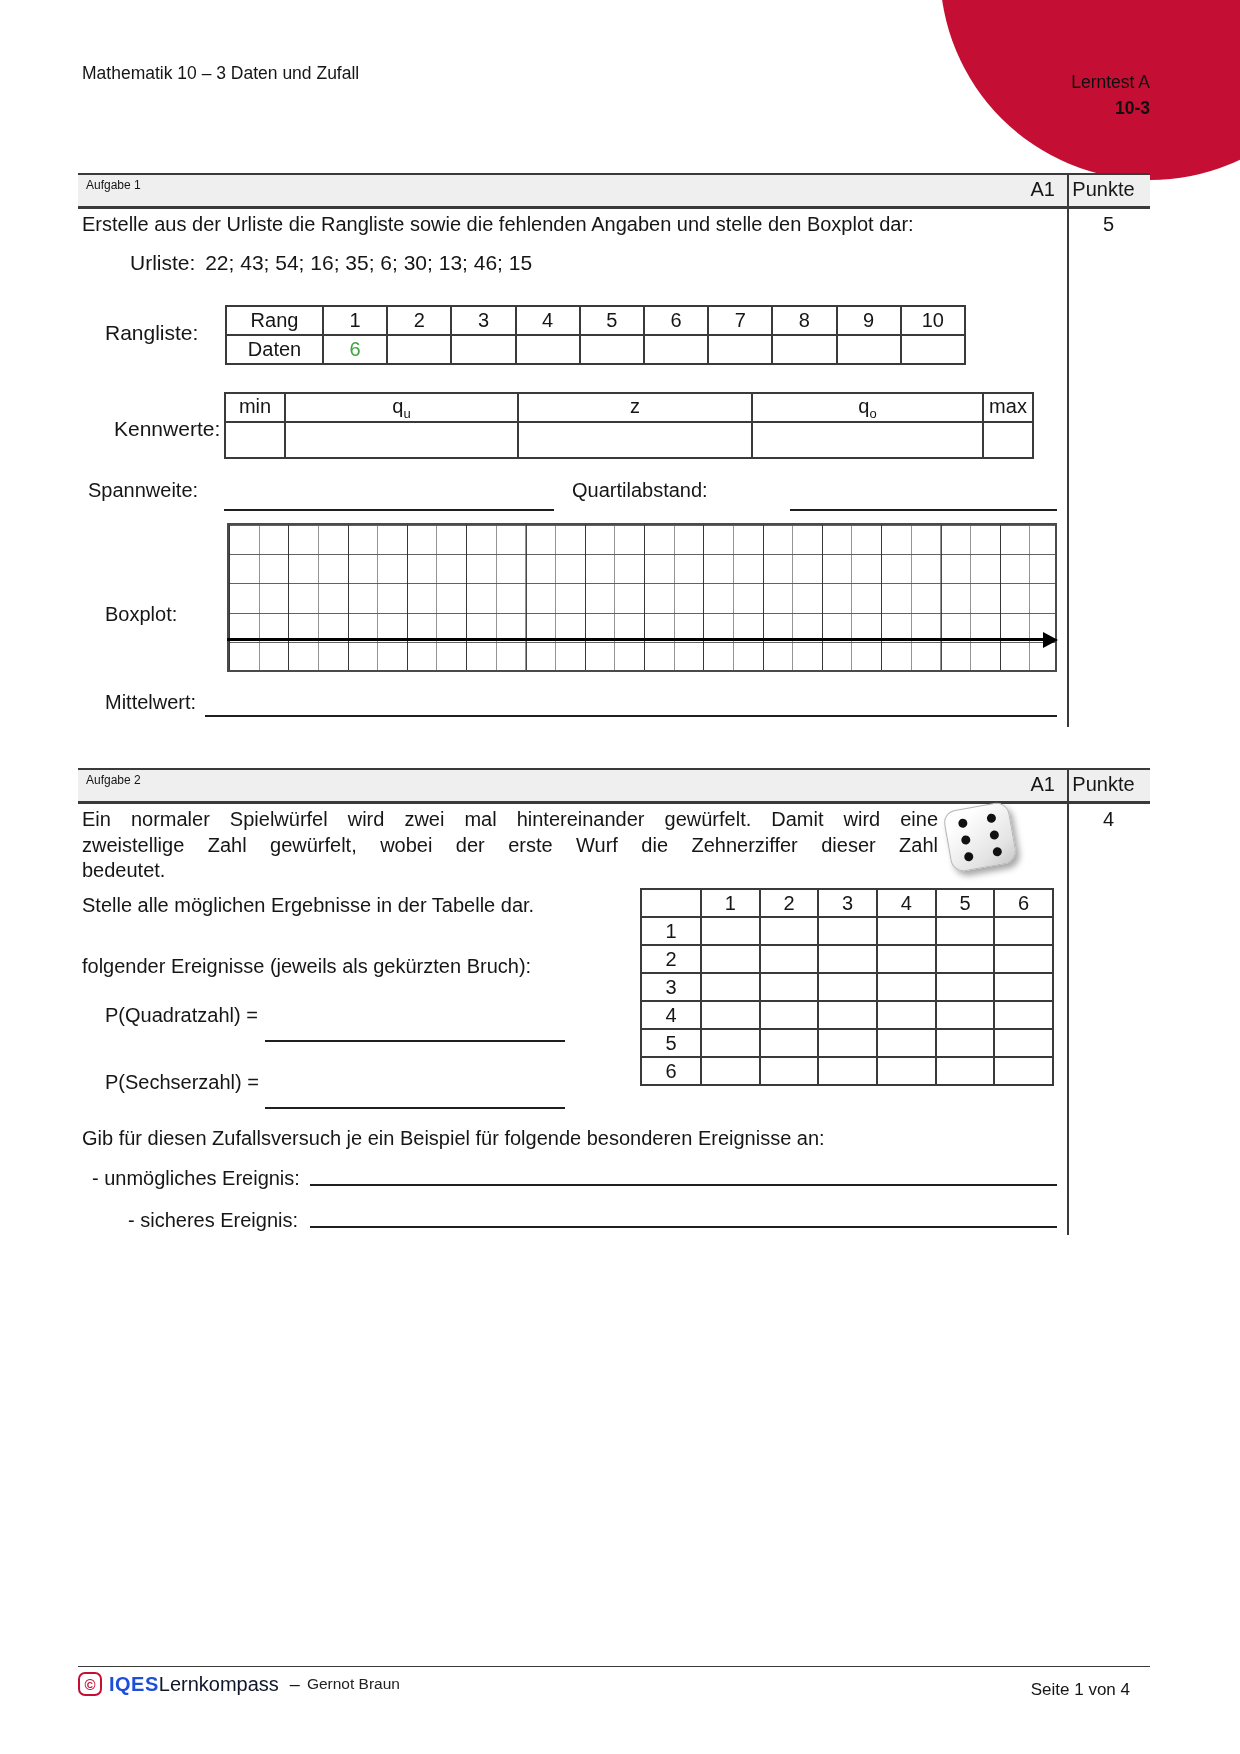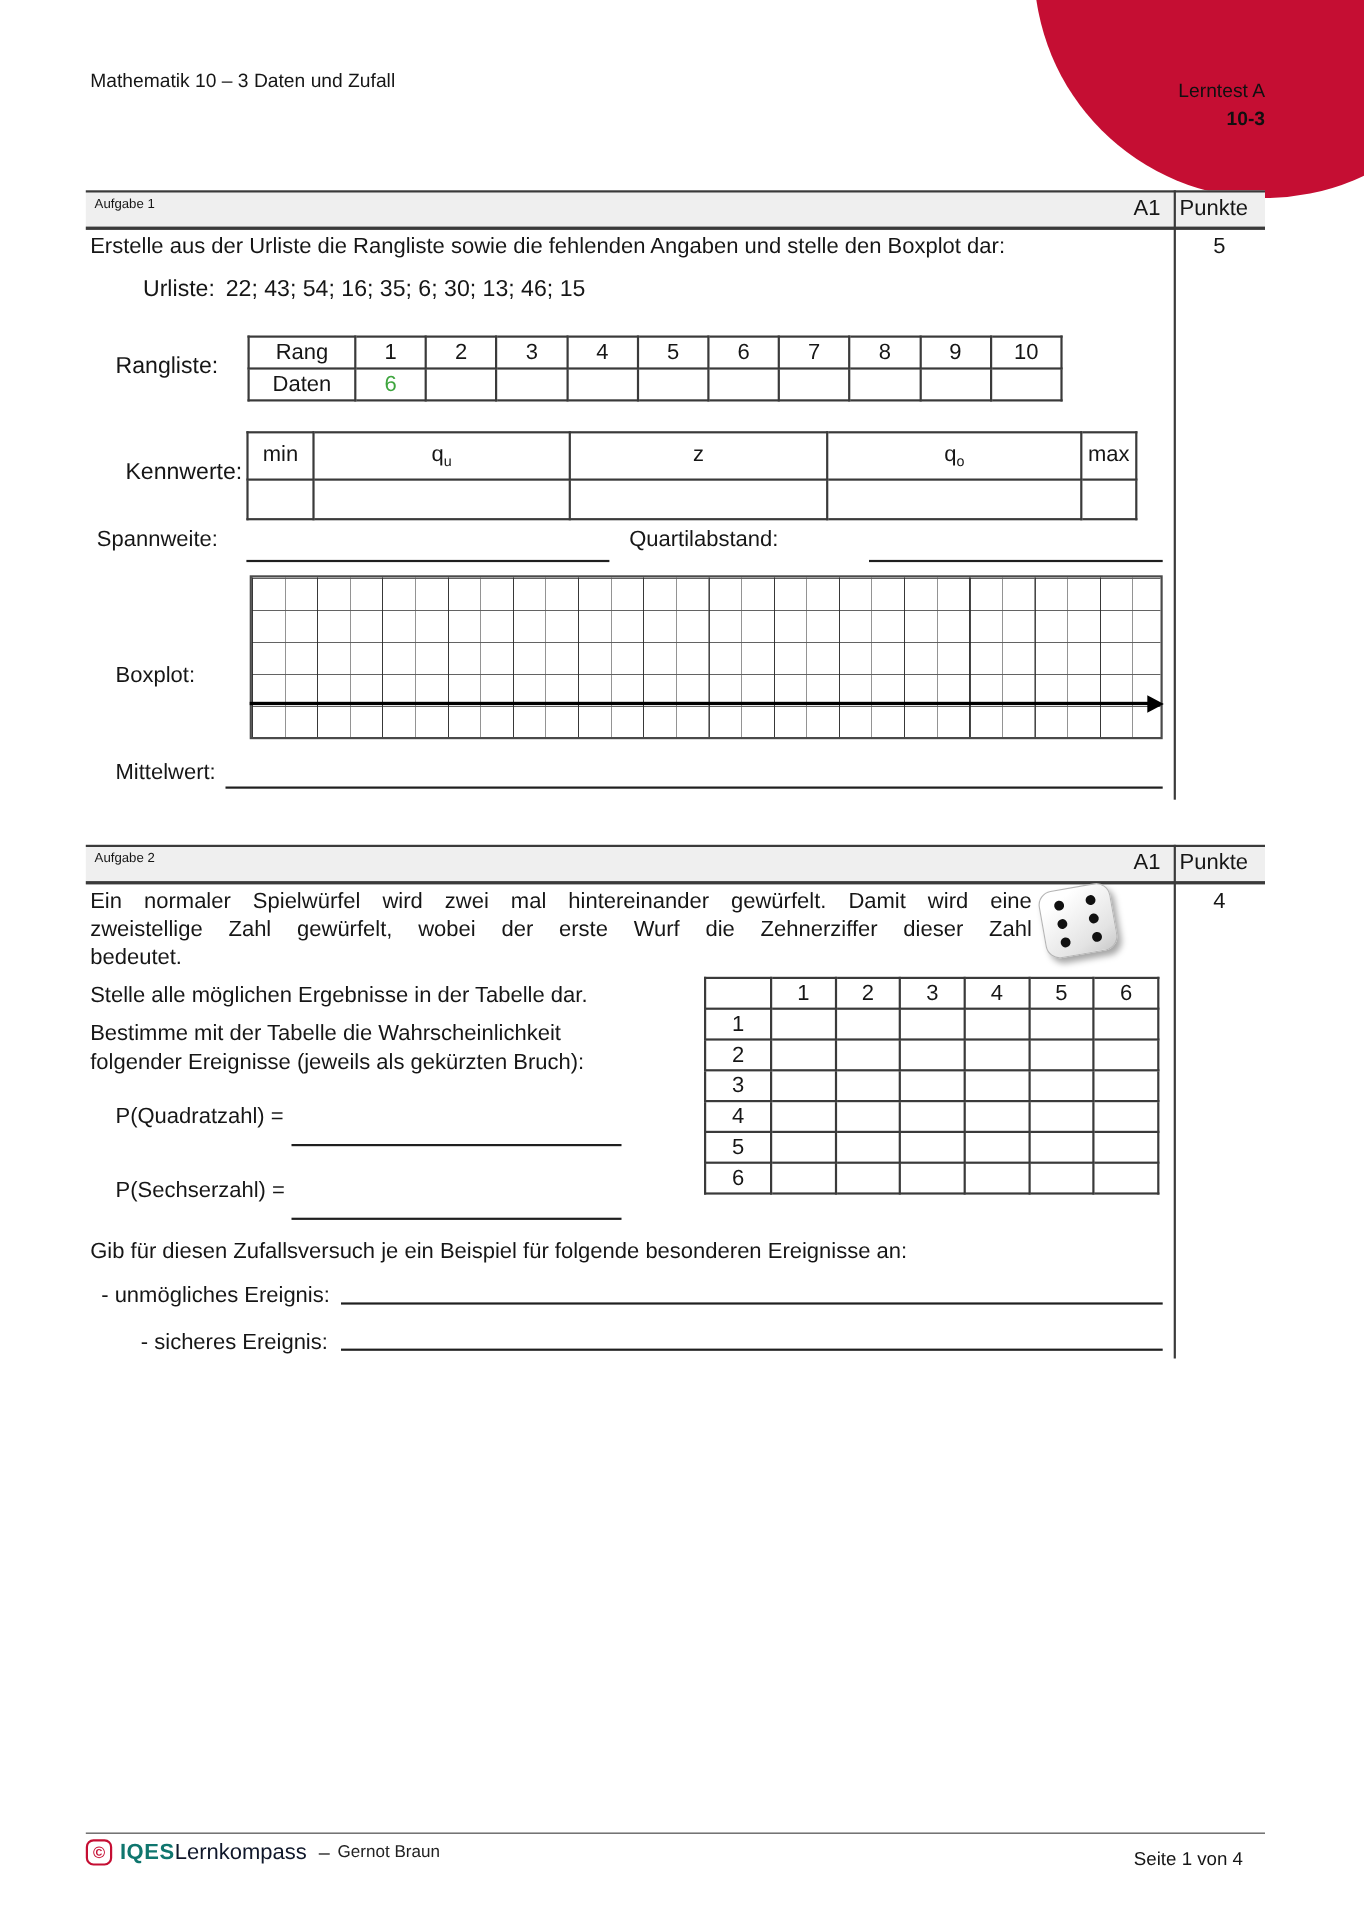--- a/index.html
+++ b/index.html
@@ -64,21 +64,21 @@
 
   
   .just { text-align:justify; text-align-last:justify; }
 
   
   .footer-rule { left:78px; top:1666px; width:1072px; height:1px; background:#3a3a3a; }
   .footer-brand { left:78px; top:1672px; display:flex; align-items:center; gap:7px; }
   .c-box { display:inline-flex; align-items:center; justify-content:center;
            width:24px; height:24px; border:2px solid #c50e33; border-radius:7px;
            color:#c50e33; font-size:15px; font-weight:bold; }
-  .brand-iqes { color:#0f766e; font-size:20px; font-weight:600; letter-spacing:0.5px; }
+  .brand-iqes { color:#1d4ed8; font-size:20px; font-weight:600; letter-spacing:0.5px; }
   .brand-rest { color:#0f172a; font-size:20px; }
   .brand-dash { color:#161616; font-size:18px; margin-left:4px; }
   .brand-author { color:#222; font-size:15.5px; }
   .footer-page { left:930px; top:1680px; width:200px; text-align:right; font-size:17px; }
 </style>
 </head>
 <body>
 
 <div class="page">
 
@@ -151,21 +151,21 @@
   <div class="abs" style="left:95px; top:417px; font-size:21px;margin-left:19px;">Kennwerte:</div>
   <table class="sheet abs" style="left:224px; top:392px; width:808px;">
     <colgroup>
         <col style="width:60px;">
         <col style="width:233px;">
         <col style="width:234px;">
         <col style="width:231px;">
         <col style="width:50px;">
       </colgroup>
     <tbody>
-        <tr style="height:43px;">
+        <tr style="height:29px;">
       <td><span>min</span><sub></sub></td>
       <td><span>q</span><sub>u</sub></td>
       <td><span>z</span><sub></sub></td>
       <td><span>q</span><sub>o</sub></td>
       <td><span>max</span><sub></sub></td>
     </tr>
     <tr style="height:36px;">
       <td></td>
       <td></td>
       <td></td>
@@ -205,21 +205,20 @@
   <div class="abs dice">
     <span class="pip p1"></span>
       <span class="pip p2"></span>
     <span class="pip p3"></span>
       <span class="pip p4"></span>
     <span class="pip p5"></span>
       <span class="pip p6"></span>
   </div>
 
   <div class="abs body-text" style="left:82px; top:893px;">Stelle alle möglichen Ergebnisse in der Tabelle dar.</div>
-  <div class="abs body-text" style="left:82px; top:927px;">Bestimme mit der Tabelle die Wahrscheinlichkeit</div>
   <div class="abs body-text" style="left:82px; top:954px;">folgender Ereignisse (jeweils als gekürzten Bruch):</div>
 
   <table class="sheet abs" style="left:640px; top:888px; width:414px;">
     <colgroup>
         <col style="width:60px;">
         <col>
         <col>
         <col>
         <col>
         <col>

